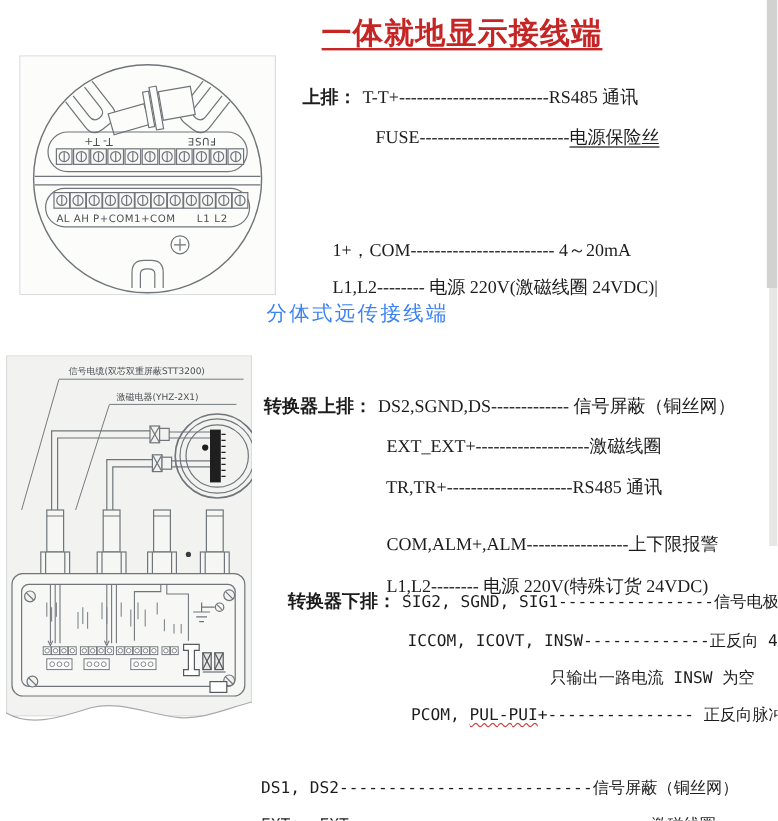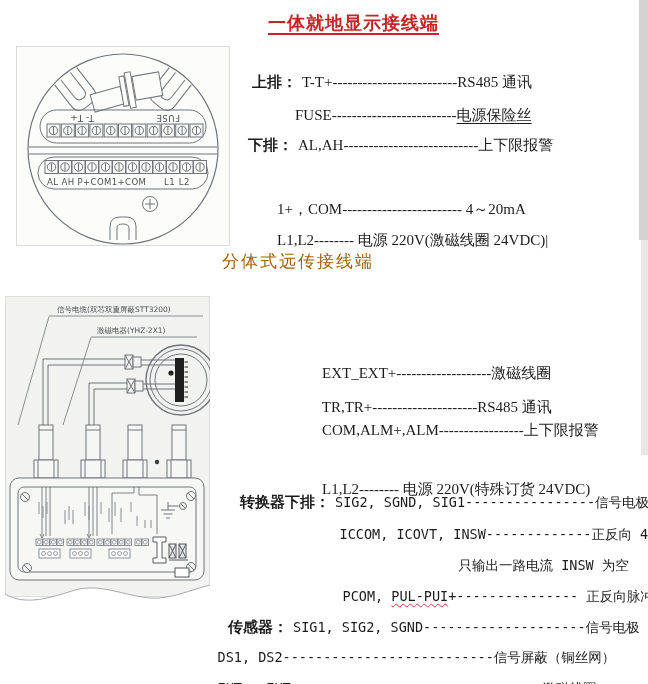--- a/index.html
+++ b/index.html
@@ -1,20 +1,20 @@
 <!DOCTYPE html>
 <html><head>
 <meta charset="utf-8">
 <style>
   html,body{margin:0;padding:0;background:#ffffff;}
   .page{position:relative;width:648px;height:684px;background:#ffffff;overflow:hidden;
         font-family:"Liberation Serif",serif;color:#1c1c1c;}
-  .title{position:absolute;left:268px;top:11px;font-size:18px;font-weight:bold;color:#c52525;
+  .title{position:absolute;left:268px;top:11px;font-size:25px;font-weight:bold;color:#c52525;
          letter-spacing:1px;text-decoration:underline;text-decoration-thickness:1.5px;text-underline-offset:4px;}
-  .subtitle{position:absolute;left:222px;top:250px;font-size:17px;letter-spacing:2px;color:#a16207;}
+  .subtitle{position:absolute;left:222px;top:250px;font-size:17px;letter-spacing:2px;color:#3b82f6;}
   .row{position:absolute;font-size:15px;white-space:pre;line-height:20px;}
   .lbl{font-weight:bold;margin-right:5px;}
   .mono{font-family:"DejaVu Sans Mono",monospace;font-size:13.5px;}
   .monorow{font-family:"DejaVu Sans Mono",monospace;font-size:13.5px;}
   .u{text-decoration:underline;text-underline-offset:3px;}
   .wavy{text-decoration:underline;text-decoration-style:wavy;text-decoration-color:#d04040;
         text-decoration-thickness:1px;text-underline-offset:2px;}
   .diag{position:absolute;}
   .edge{position:absolute;}
   svg text{font-family:"DejaVu Sans",sans-serif;fill:#4a4f53;}
@@ -100,25 +100,22 @@
         <circle cx="134" cy="158" r="7.5"></circle>
         <line x1="134" y1="153" x2="134" y2="163"></line>
         <line x1="129" y1="158" x2="139" y2="158"></line>
       </g>
     </svg>
   </div>
 
   <div class="row" style="left:237px;top:52px;">
     <span class="lbl">上排：</span><span>T-T+-------------------------RS485 通讯</span>
   </div>
-  <div class="row" style="left:280px;top:85px;text-align:right;">
+  <div class="row" style="left:298px;top:85px;text-align:right;">
     <span>FUSE-------------------------</span><span class="u">电源保险丝</span>
-  </div>
-  <div class="row" style="left:233px;top:115px;">
-    <span class="lbl">下排：</span><span>AL,AH---------------------------上下限报警</span>
   </div>
   <div class="row" style="left:262px;top:179px;">
     <span>1+，COM------------------------ 4～20mA</span>
   </div>
   <div class="row" style="left:262px;top:210px;">
     <span>L1,L2-------- 电源 220V(激磁线圈 24VDC)|</span>
   </div>
 
   <div class="subtitle">分体式远传接线端</div>
 
@@ -288,47 +285,47 @@
           <line x1="174" y1="262" x2="181" y2="248"></line>
         <line x1="164" y1="264" x2="183" y2="264"></line>
         <rect x="170" y="272" width="14" height="9"></rect>
       </g>
 
       <path d="M0,298 C20,310 45,302 70,294 C95,287 120,300 145,302 C165,303.5 185,294 205,289 L205,335 L0,335 Z" fill="#ffffff" stroke="none"></path>
       <path d="M0,298 C20,310 45,302 70,294 C95,287 120,300 145,302 C165,303.5 185,294 205,289" fill="none" stroke="#a6aaac" stroke-width="1"></path>
     </svg>
   </div>
 
+  <div class="row" style="left:205px;top:309px;">
+    <span class="lbl">转换器上排：</span><span>DS2,SGND,DS------------- 信号屏蔽（铜丝网）</span>
+  </div>
   <div class="row" style="left:307px;top:343px;text-align:right;">
     <span>EXT_EXT+-------------------激磁线圈</span>
   </div>
   <div class="row" style="left:307px;top:377px;">
     <span>TR,TR+---------------------RS485 通讯</span>
   </div>
-  <div class="row" style="left:307px;top:400px;">
+  <div class="row" style="left:307px;top:424px;">
     <span>COM,ALM+,ALM-----------------上下限报警</span>
   </div>
   <div class="row" style="left:307px;top:459px;">
     <span>L1,L2-------- 电源 220V(特殊订货 24VDC)</span>
   </div>
   <div class="row" style="left:205px;top:472px;padding-left:20px;">
     <span class="lbl">转换器下排：</span><span class="mono">SIG2, SGND, SIG1----------------信号电极</span>
   </div>
   <div class="row monorow" style="left:307px;top:504px;">
     <span>ICCOM, ICOVT, INSW-------------正反向 4～20Ma</span>
   </div>
   <div class="row monorow" style="left:426px;top:535px;">
     <span>只输出一路电流 INSW 为空</span>
   </div>
   <div class="row monorow" style="left:310px;top:566px;">
     <span>PCOM, </span><span class="wavy">PUL-PUI</span><span>+--------------- 正反向脉冲频率</span>
   </div>
-  <div class="row" style="left:213px;top:597px;">
-    <span class="lbl">传感器：</span><span class="mono">SIG1, SIG2, SGND--------------------信号电极</span>
-  </div>
   <div class="row monorow" style="left:185px;top:627px;">
     <span>DS1, DS2--------------------------信号屏蔽（铜丝网）</span>
   </div>
   <div class="row monorow" style="left:185px;top:658px;">
     <span>EXT+, EXT------------------------------ 激磁线圈</span>
   </div>
 
   <div class="edge" style="left:639px;top:0;width:9px;height:240px;background:#d2d2d0;"></div>
   <div class="edge" style="left:641px;top:240px;width:7px;height:215px;background:#e7e7e5;"></div>
 

